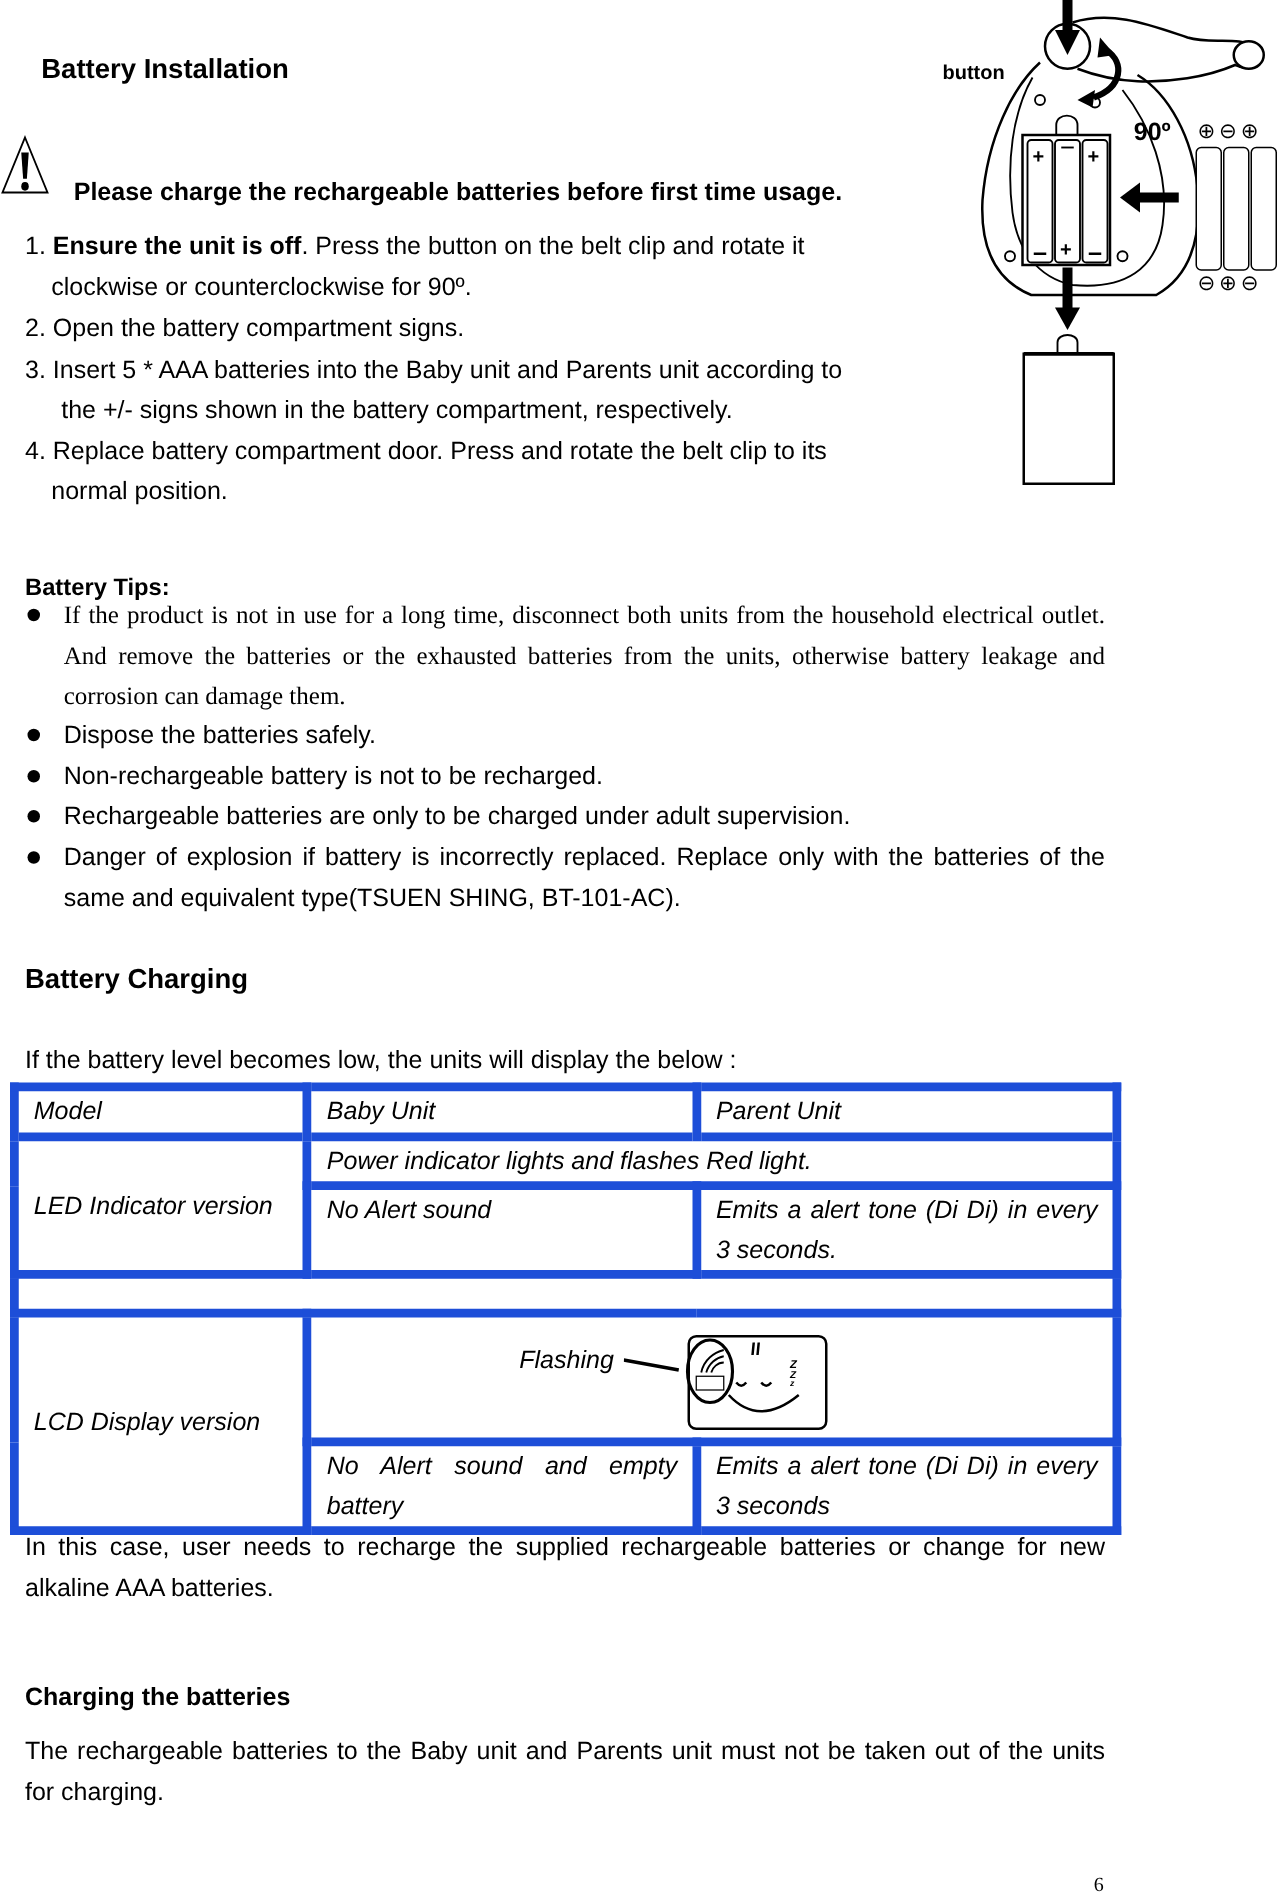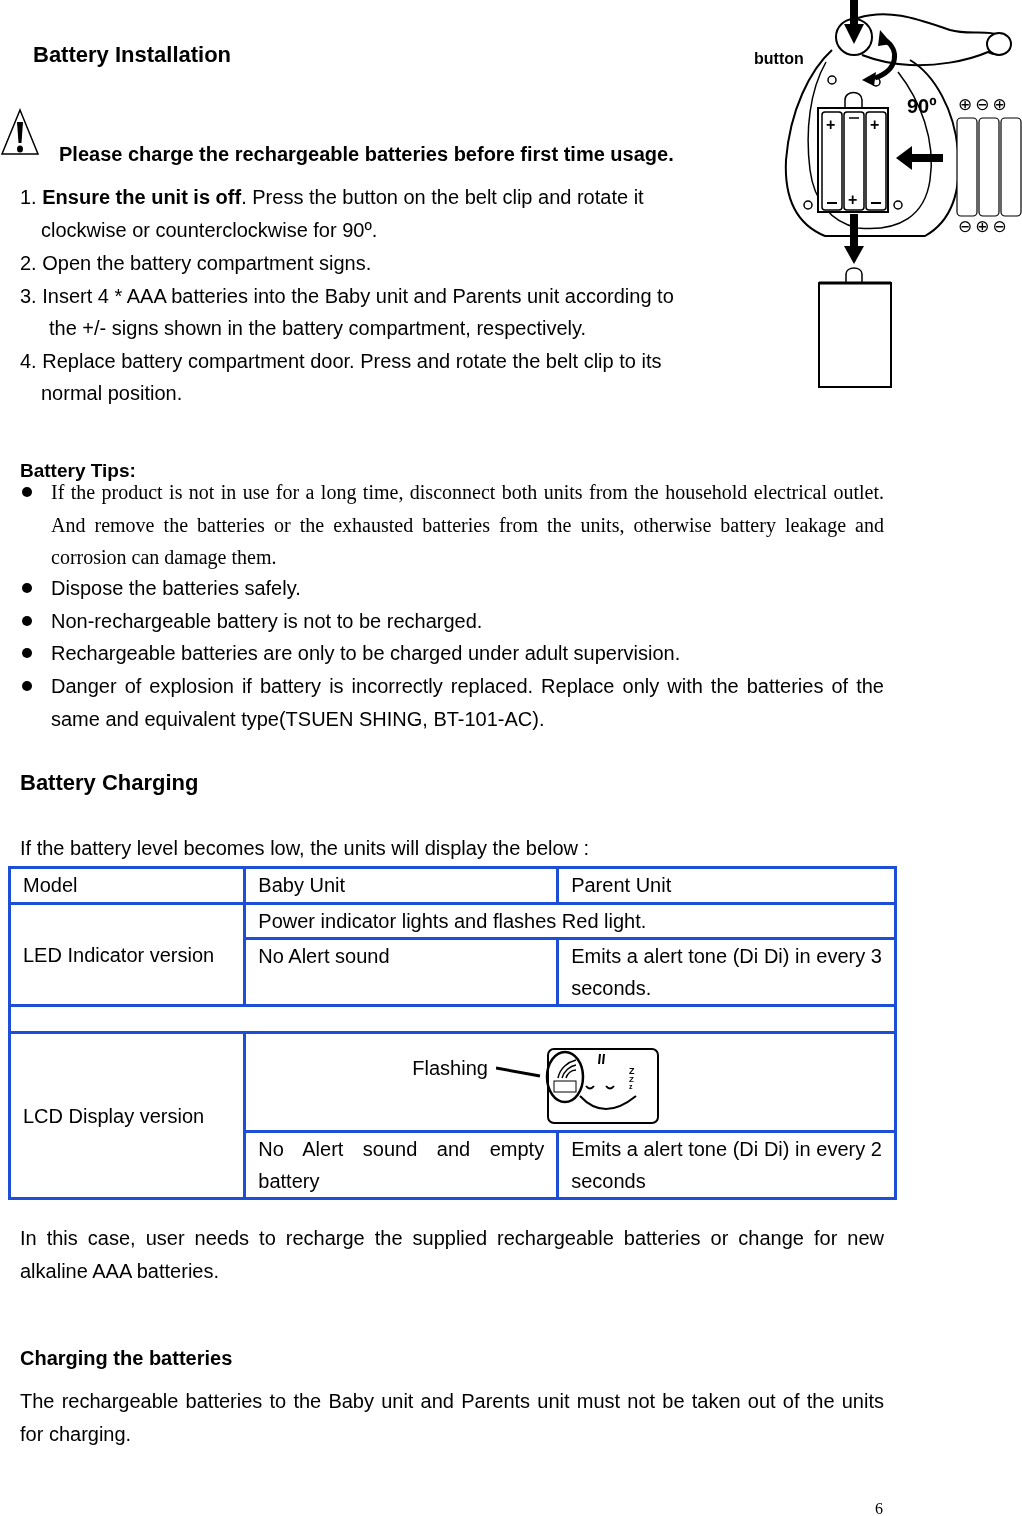--- a/index.html
+++ b/index.html
@@ -6,21 +6,21 @@
   body { width: 1022px; height: 1516px; position: relative; overflow: hidden;
          font-family: "Liberation Sans", sans-serif; color: #000; font-size: 20px; }
   .abs { position: absolute; }
   .h1 { font-weight: bold; font-size: 22px; }
   .line { font-size: 20px; white-space: nowrap; line-height: 33px; }
   .bold { font-weight: bold; margin-top: 22px; }
   .justify { text-align: justify; text-align-last: left; }
   .bullet-dot { position: absolute; left: 22px; width: 10px; height: 10px; border-radius: 50%; background: #000; }
   .tip { position: absolute; left: 51px; width: 833px; line-height: 32.5px; font-size: 20px; }
   table.batt { position: absolute; left: 8px; top: 866px; width: 889px; border-collapse: collapse; font-size: 20px; }
-  table.batt td { border: 3px solid #1d4ed8; padding: 0 12px; vertical-align: top; line-height: 32px; }
+  table.batt td { border: 7px solid #1d4ed8; padding: 0 12px; vertical-align: top; line-height: 32px; font-style: italic; }
   table.batt tr.head td { border-bottom: 2px solid #000; height: 33px; }
   .pagenum { font-family: "Liberation Serif", serif; font-size: 16px; }
 </style>
 </head>
 <body>
 
 <div class="abs h1" style="left:33px; top:42px;text-align:right;">Battery Installation</div>
 
 <svg class="abs" style="left:0px; top:108px;" width="40" height="48" viewBox="0 0 40 48">
   <polygon points="20,2 38,46 2,46" fill="none" stroke="#000" stroke-width="1.5"></polygon>
@@ -33,21 +33,21 @@
   <span>1.</span>
   <span class="bold">Ensure the unit is off</span><span>. Press the button on the belt clip and rotate it</span>
 </div>
 <div class="abs line" style="left:41px; top:214px;">clockwise or counterclockwise for 90º.</div>
 <div class="abs line" style="left:20px; top:247px;">
   <span>2.</span>
   <span>Open the battery compartment signs.</span>
 </div>
 <div class="abs line" style="left:20px; top:280px;">
   <span>3.</span>
-  <span>Insert 4 * AAA batteries into the Baby unit and Parents unit according to</span>
+  <span>Insert 5 * AAA batteries into the Baby unit and Parents unit according to</span>
 </div>
 <div class="abs line" style="left:49px; top:312px;">the +/- signs shown in the battery compartment, respectively.</div>
 <div class="abs line" style="left:20px; top:345px;">
   <span>4.</span>
   <span>Replace battery compartment door. Press and rotate the belt clip to its</span>
 </div>
 <div class="abs line" style="left:41px; top:377px;">normal position.</div>
 
 <div class="abs" style="left:750px; top:0px; width:272px; height:400px;">
   <svg width="272" height="400" viewBox="0 0 272 400">
@@ -166,21 +166,21 @@
         <path d="M84,52 Q108,78 140,52" fill="none" stroke="#000" stroke-width="2"></path>
         <path d="M104,10 L103,20 M108,10 L107,20" stroke="#000" stroke-width="2"></path>
         <text x="133" y="30" font-size="9" font-family="Liberation Sans, sans-serif" font-weight="bold">Z</text>
         <text x="133" y="38" font-size="8" font-family="Liberation Sans, sans-serif" font-weight="bold">Z</text>
         <text x="133" y="45" font-size="7" font-family="Liberation Sans, sans-serif" font-weight="bold">z</text>
       </svg>
     </td>
   </tr>
   <tr>
     <td class="justify" style="height:64px;">No Alert sound and empty battery</td>
-    <td class="justify">Emits a alert tone (Di Di) in every 2 seconds</td>
+    <td class="justify">Emits a alert tone (Di Di) in every 3 seconds</td>
   </tr>
 </tbody>
   </table>
 
 <div class="abs justify" style="left:20px; top:1222px; width:864px; line-height:32.5px;">In this case, user needs to recharge the supplied rechargeable batteries or change for new alkaline AAA batteries.</div>
 
 <div class="abs bold" style="left:20px; top:1325px; font-size:20px;">Charging the batteries</div>
 <div class="abs justify" style="left:20px; top:1385px; width:864px; line-height:32.5px;">The rechargeable batteries to the Baby unit and Parents unit must not be taken out of the units for charging.</div>
 
 <div class="abs pagenum" style="left:875px; top:1500px;">6</div>

